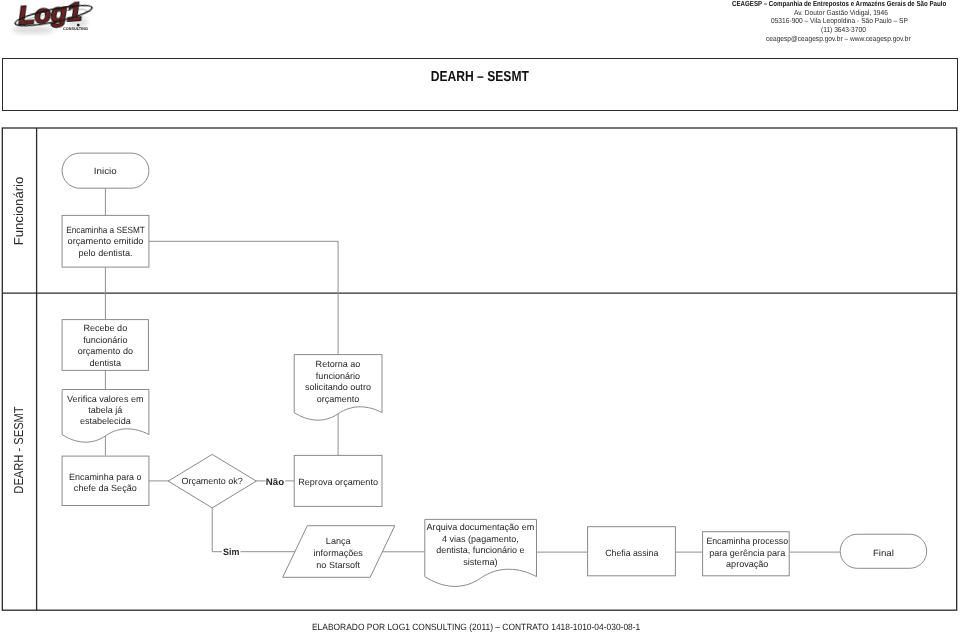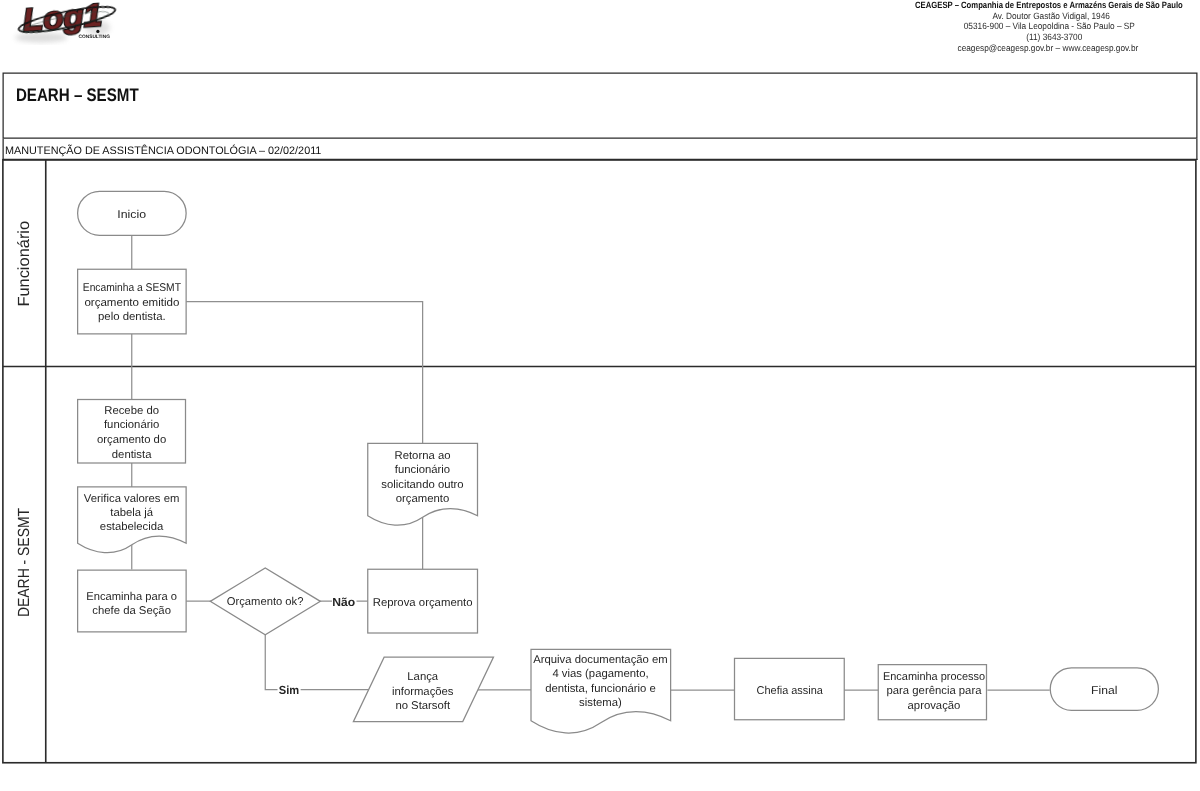--- a/index.html
+++ b/index.html
@@ -12,21 +12,21 @@
   .hdr-co{position:absolute;left:732px;top:-0.05px;width:228px;text-align:center;}
   .hdr-co div{font-size:7.3px;color:#2b2b2b;line-height:8.72px;white-space:nowrap;
               transform-origin:0 0;}
   .hdr-co div>span{display:inline-block;transform:scaleX(0.908);transform-origin:0 50%;}
   .hdr-co .nm{font-weight:bold;color:#111;}
   .hdr-co .nm>span{transform:scaleX(0.844);}
 
   
   .titlebox{position:absolute;left:2px;top:58px;width:955.6px;height:53.0px;
             border:1.3px solid #2b2b2b;box-sizing:border-box;}
-  .titletxt{position:absolute;left:0;top:11.2px;width:100%;
+  .titletxt{position:absolute;left:0;top:11.2px;width:100%;text-align:center;
             font-size:14.5px;font-weight:bold;color:#111;line-height:15px;}
   .titletxt>span{display:inline-block;transform:scaleX(0.835);transform-origin:50% 50%;}
   .subbox{position:absolute;left:2px;top:111.0px;width:955.6px;height:17.4px;
           border:1.3px solid #2b2b2b;border-top:none;box-sizing:border-box;}
   .subtxt{position:absolute;left:1.0px;top:5.0px;font-size:8.7px;color:#111;line-height:9px;}
   .subtxt>span{display:inline-block;transform:scaleX(0.996);transform-origin:0 50%;}
 
   
   svg.flow{position:absolute;left:0;top:0;width:960px;height:633px;}
   svg.flow text{font-family:"Liberation Sans",sans-serif;fill:#262626;}
@@ -74,23 +74,20 @@
   <div class="hdr-co">
     <div class="nm"><span>CEAGESP – Companhia de Entrepostos e Armazéns Gerais de São Paulo</span></div>
     <div><span>Av. Doutor Gastão Vidigal, 1946</span></div>
     <div><span>05316-900 – Vila Leopoldina - São Paulo – SP</span></div>
     <div><span>(11) 3643-3700</span></div>
     <div><span>ceagesp@ceagesp.gov.br – www.ceagesp.gov.br</span></div>
   </div>
 
   <div class="titlebox">
     <div class="titletxt"><span>DEARH – SESMT</span></div>
-  </div>
-  <div class="subbox">
-    <div class="subtxt"><span>MANUTENÇÃO DE ASSISTÊNCIA ODONTOLÓGIA  –  02/02/2011</span></div>
   </div>
 
   <svg class="flow" viewBox="0 0 960 633">
 
     <g fill="none" stroke="#2b2b2b" stroke-width="1.3">
       <rect x="2.3" y="128" width="954.4" height="482.2"></rect>
       <line x1="36.6" y1="128" x2="36.6" y2="610.2"></line>
       <line x1="2.3" y1="293.2" x2="956.7" y2="293.2"></line>
     </g>
     <text class="lane-lbl" x="0" y="0" transform="translate(23,211) rotate(-90)" text-anchor="middle" textLength="68.6" lengthAdjust="spacingAndGlyphs" font-size="12.9" fill="#1a1a1a">Funcionário</text>
@@ -145,13 +142,14 @@
     </g>
 
     <g font-size="9.4" font-weight="bold" text-anchor="middle" fill="#111">
       <rect x="265.6" y="475.5" width="19.6" height="10.5" fill="#ffffff"></rect>
       <text x="274.9" y="485.0" textLength="18.3" lengthAdjust="spacingAndGlyphs">Não</text>
       <rect x="222" y="546" width="18.5" height="10.5" fill="#ffffff"></rect>
       <text x="231.2" y="555.4" textLength="16.3" lengthAdjust="spacingAndGlyphs">Sim</text>
     </g>
   </svg>
 
+  <div class="footer"><span>ELABORADO POR LOG1  CONSULTING (2011) – CONTRATO 1418-1010-04-030-08-1</span></div>
 </div>
 
 </body></html>

